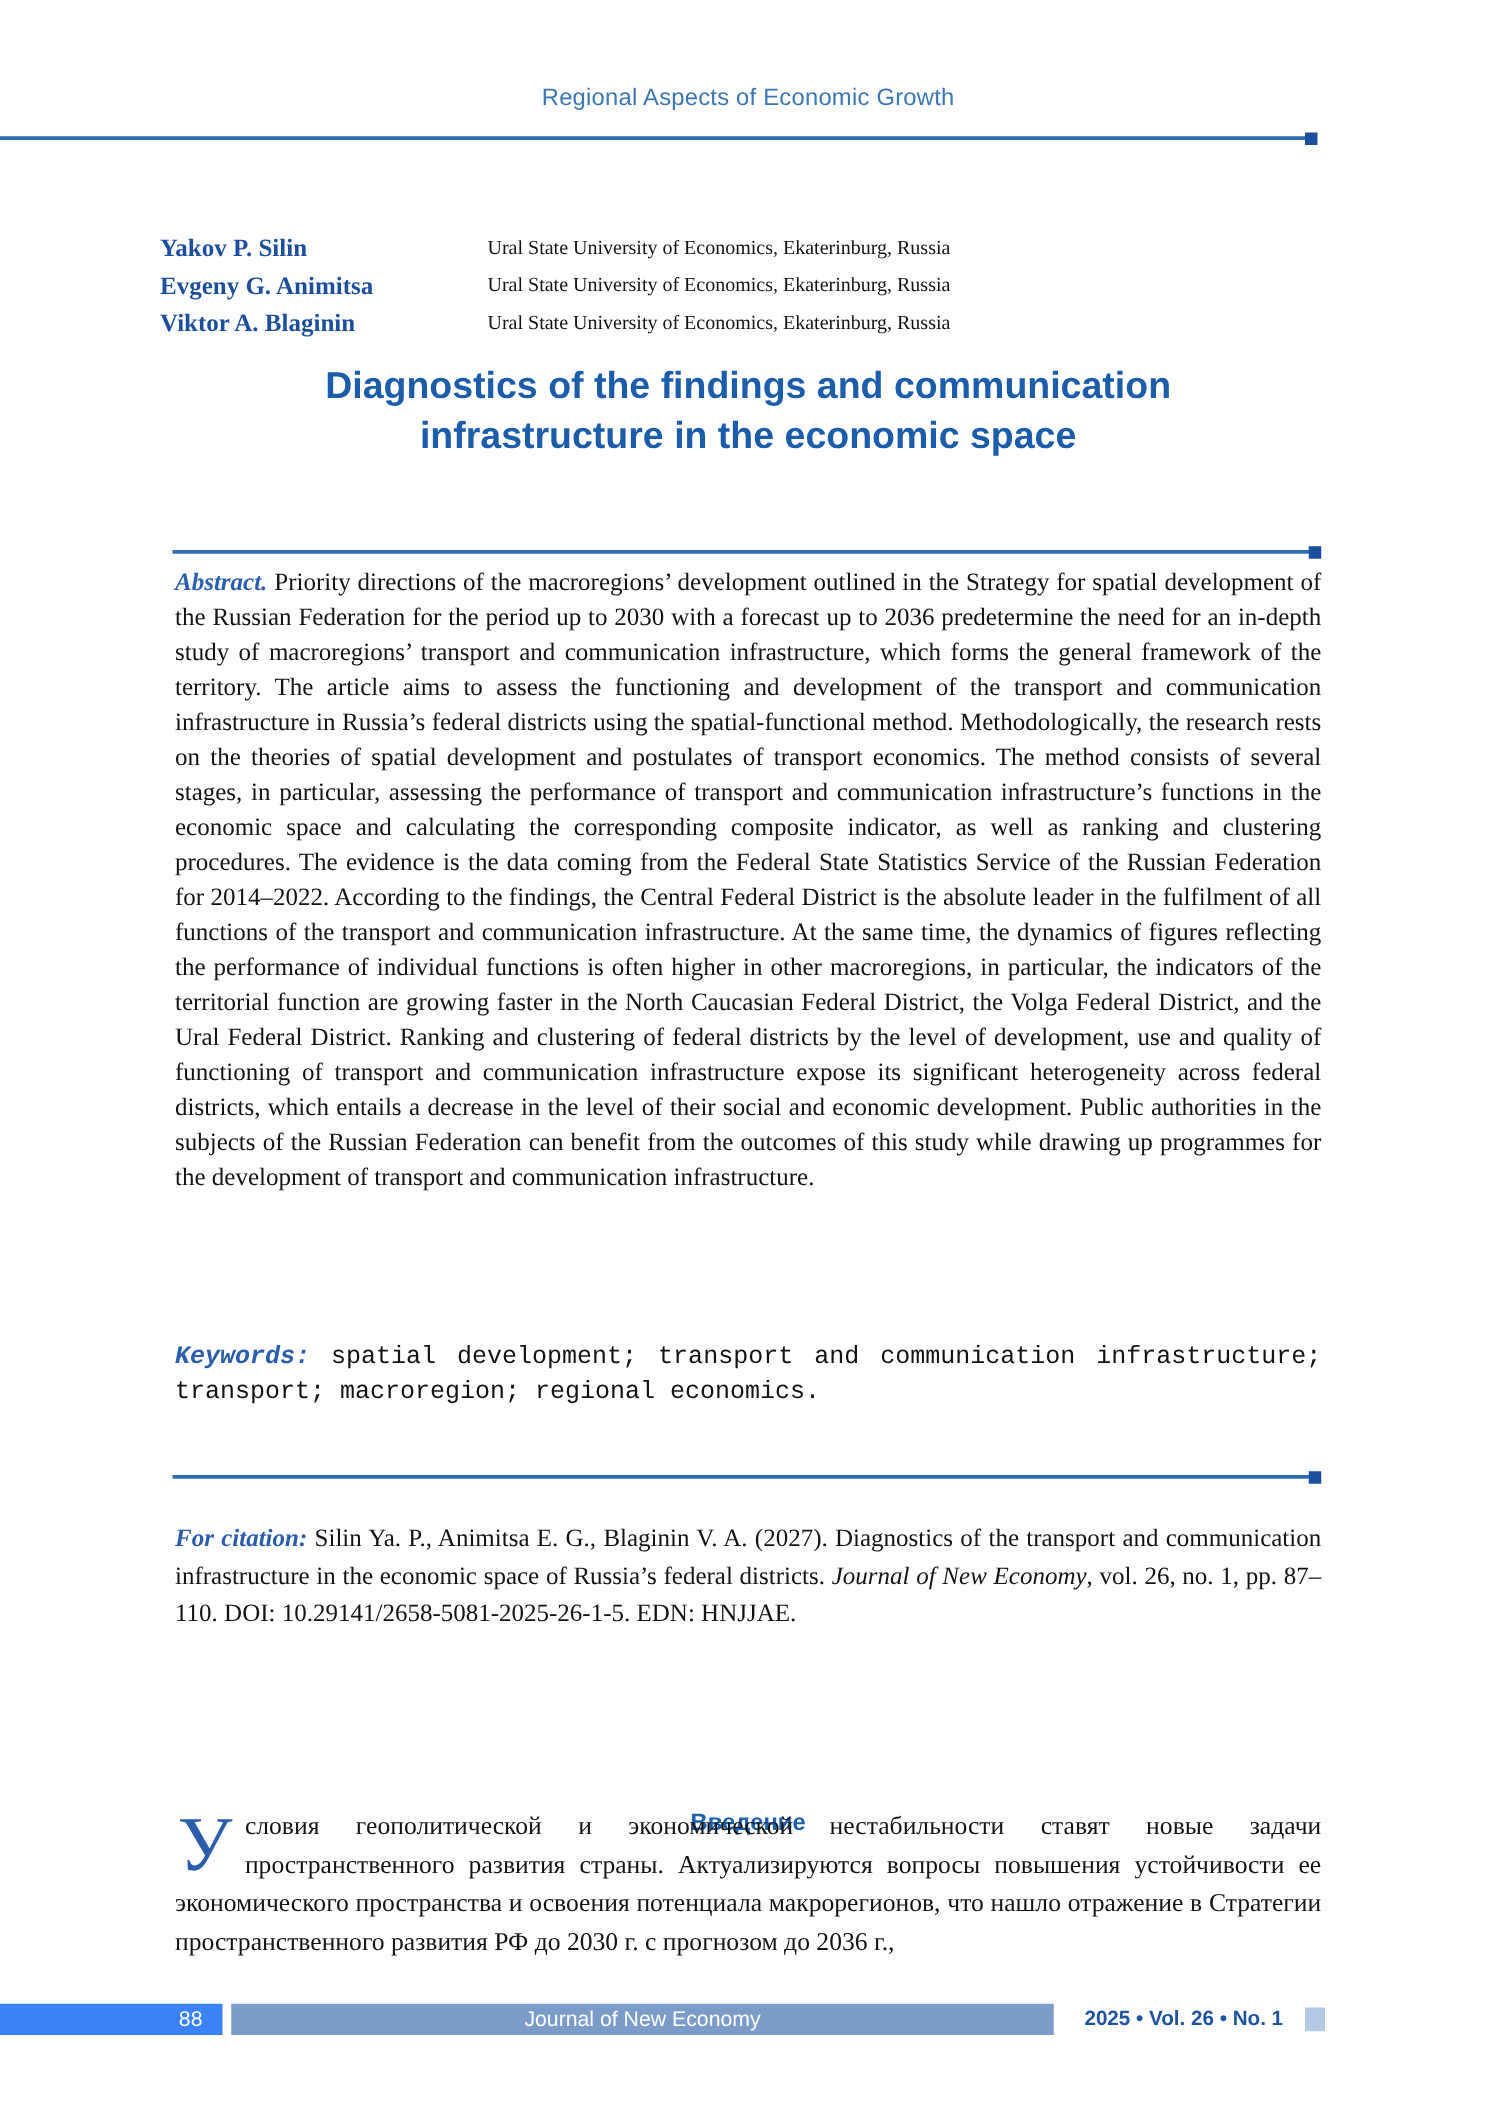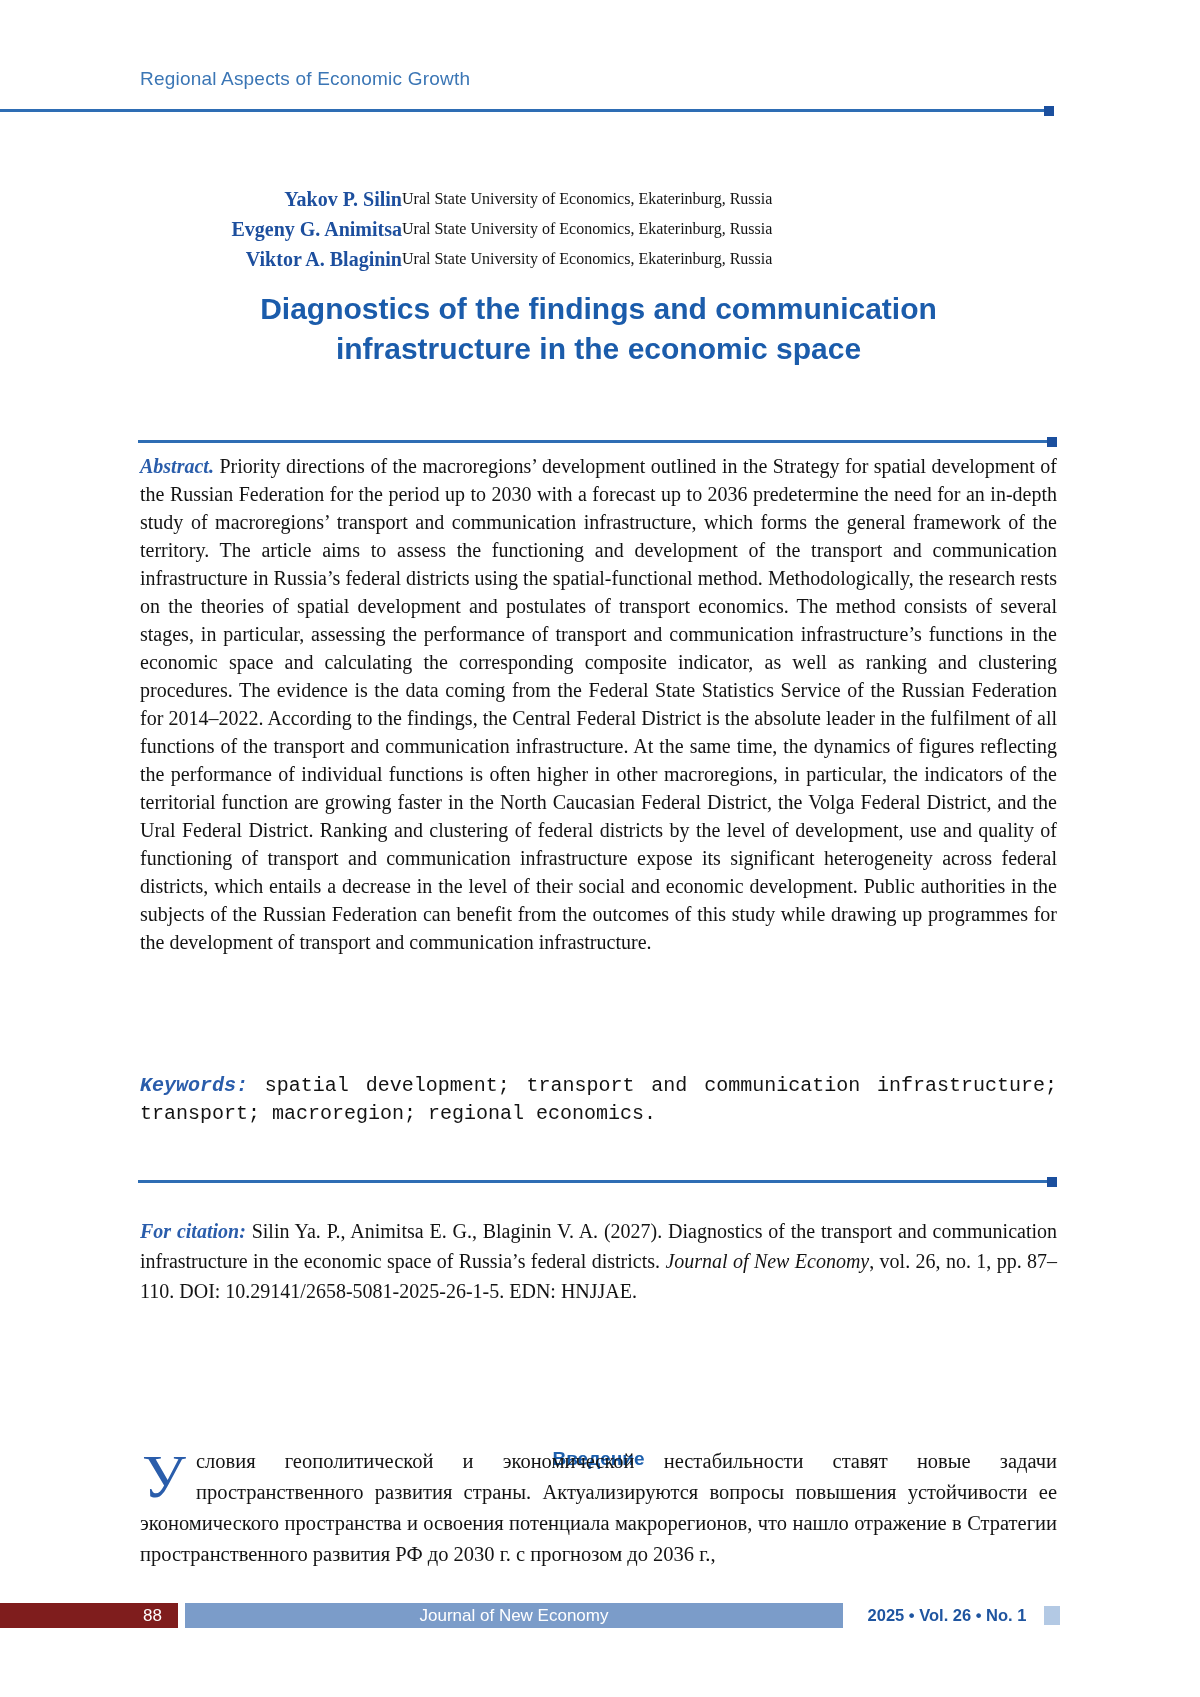--- a/index.html
+++ b/index.html
@@ -5,33 +5,33 @@
   html,body { margin:0; padding:0; }
   body {
     width:1200px; height:1697px; position:relative;
     background:#ffffff; overflow:hidden;
     font-family:"Liberation Serif", serif; color:#131313;
   }
   .abs { position:absolute; }
 
   
   .running-title {
-    top:68px; left:140px; width:917px; text-align:left;
+    top:68px; left:140px; width:917px; text-align:center;
     font-family:"Liberation Sans", sans-serif;
     font-size:19px; color:#3b76b5; letter-spacing:0.2px;
   }
   .rule { height:10px; }
   .rule .rule-line { position:absolute; top:3px; left:0; right:9px; height:3px; background:#2e6db4; }
   .rule .rule-sq { position:absolute; right:0; top:0; width:10px; height:10px; background:#1b4f9e; }
   .rule-header { top:106px; left:0; width:1054px; }
   .rule-abstract { top:437px; left:138px; width:919px; }
   .rule-keywords { top:1177px; left:138px; width:919px; }
 
   
-  .authors { top:184px; left:140px; width:917px;text-align:right; }
+  .authors { top:184px; left:128px; width:917px; }
   .author-row { display:flex; line-height:30px; }
   .author-name { width:262px; font-weight:bold; color:#1d4f9e; font-size:20px; }
   .author-aff { font-size:16px; color:#131313; }
 
   
   .paper-title {
     top:289px; left:140px; width:917px; text-align:center;
     font-family:"Liberation Sans", sans-serif; font-weight:bold;
     font-size:30px; line-height:40px; color:#1b5cab;
   }
@@ -56,21 +56,21 @@
   .intro-block .para { font-size:20.5px; line-height:31px; }
   .dropcap {
     float:left; font-size:62px; line-height:50px;
     padding:5px 10px 0 2px; color:#2a5dab;
   }
 
   
   .footer { top:1603px; left:0; width:1200px; height:25px; font-family:"Liberation Sans", sans-serif; }
   .f-dark {
     position:absolute; left:0; top:0; width:178px; height:25px;
-    background:#7f1d1d; color:#ffffff; font-size:17px; line-height:25px;
+    background:#3b82f6; color:#ffffff; font-size:17px; line-height:25px;
     text-align:right; padding-right:16px; box-sizing:border-box;
   }
   .f-light {
     position:absolute; left:185px; top:0; width:658px; height:25px;
     background:#7b9cc9; color:#ffffff; font-size:17px; line-height:25px; text-align:center;
   }
   .f-issue {
     position:absolute; left:852px; top:0; width:190px; height:25px;
     color:#1f55a0; font-weight:bold; font-size:16.5px; line-height:25px; text-align:center;
   }

